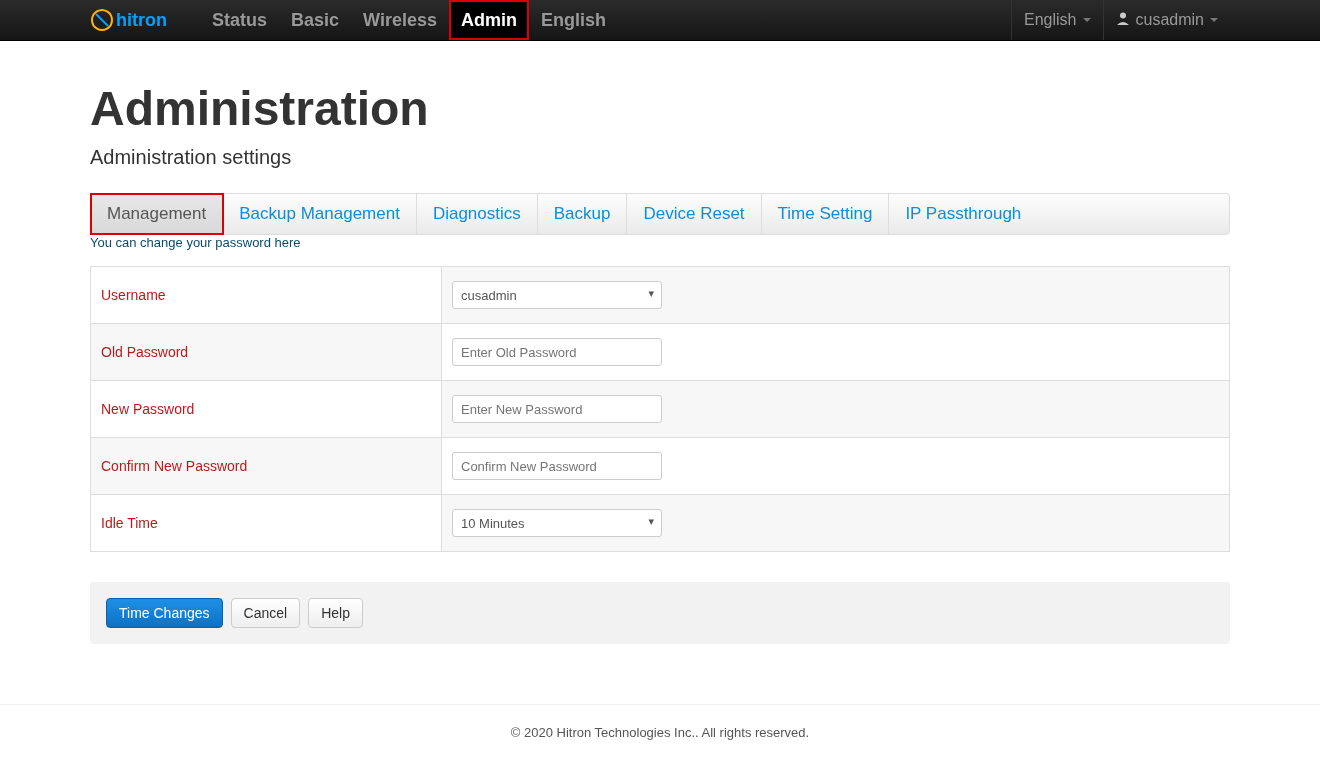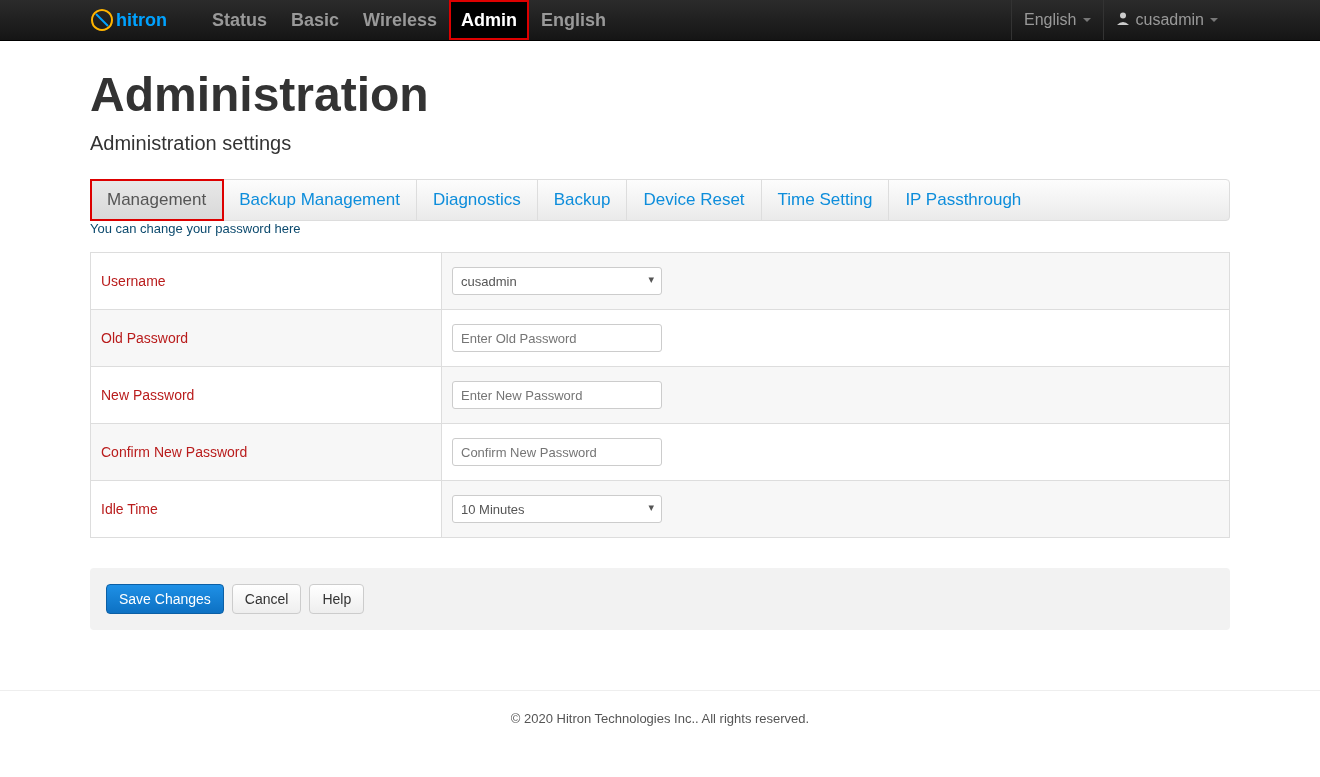--- a/index.html
+++ b/index.html
@@ -71,21 +71,21 @@
   }
   .user-icon {
     display: inline-block;
     margin-right: 6px;
   }
 
   
   .container {
     width: 1140px;
     margin: 0 auto;
-    padding-top: 16px;
+    padding-top: 30px;
   }
   h1.page-title {
     font-size: 48px;
     font-weight: 600;
     color: #333;
     margin: 10px 0 10px 0;
   }
   .page-subtitle {
     font-size: 20px;
     color: #333;
@@ -331,21 +331,21 @@
             <option>10 Minutes</option>
           </select>
         </span>
       </td>
     </tr>
   </tbody>
     </table>
 
   <div class="action-bar">
     <div class="btn btn-primary">
-        <span>Save Changes</span>
+        <span>Time Changes</span>
       </div>
     <div class="btn">
         <span>Cancel</span>
       </div>
     <div class="btn">
         <span>Help</span>
       </div>
   </div>
 </div>
 

